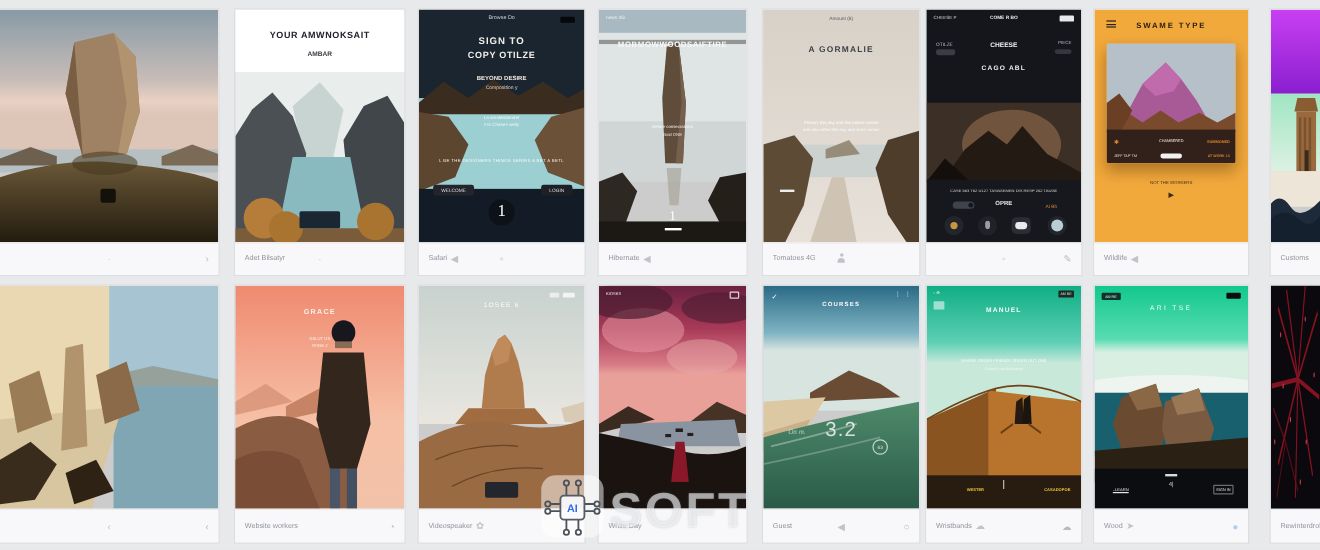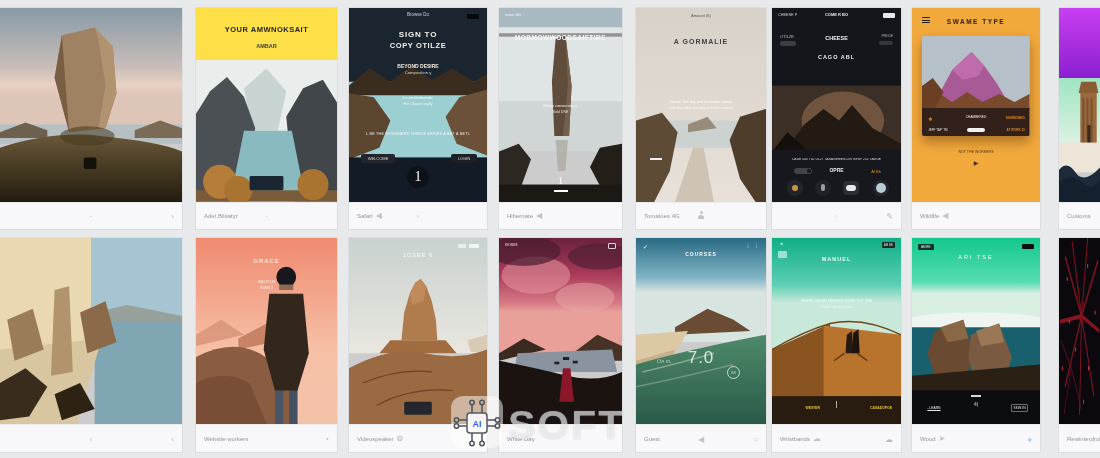--- a/index.html
+++ b/index.html
@@ -61,21 +61,21 @@
     </div>
     <div class="cap">
       <span class="cl"></span>
       <span class="cm">·</span>
       <span class="cr">›</span>
     </div>
   </div>
 
   <div class="card row1" style="left:196px;top:8px;width:141px;height:221px;">
     <div class="photo">
-      <div class="abs" style="left:0;top:0;right:0;height:27%;background:#fde047;z-index:2;">
+      <div class="abs" style="left:0;top:0;right:0;height:27%;background:#ffffff;z-index:2;">
         <div class="ov" style="top:34%;color:#22242a;font-size:7.5px;font-weight:bold;letter-spacing:.5px;">YOUR AMWNOKSAIT</div>
         <div class="ov" style="top:66%;color:#3a3d44;font-size:5.5px;font-weight:bold;">AMBAR</div>
       </div>
       <svg viewBox="0 0 100 100" preserveAspectRatio="none" style="top:27%;height:73%;">
         <rect x="0" y="0" width="100" height="60" fill="#e9edec"></rect>
         <polygon points="34,20 50,6 64,22 58,50 40,50" fill="#c7d4d2"></polygon>
         <polygon points="0,100 0,38 10,22 22,12 34,26 42,48 36,100" fill="#4b5054"></polygon>
         <polygon points="100,100 100,30 90,14 76,20 64,40 70,100" fill="#41464b"></polygon>
         <polygon points="34,50 68,50 78,100 24,100" fill="#88bac0"></polygon>
         <polygon points="0,92 100,92 100,100 0,100" fill="#7a5c3a"></polygon>
@@ -434,21 +434,21 @@
         <polygon points="0,52 40,50 30,62 0,68" fill="#dcc8a2"></polygon>
         <polygon points="0,66 30,60 24,70 0,74" fill="#c8b08a"></polygon>
         <path d="M0,68 Q40,60 100,52 L100,100 0,100 Z" fill="url(#b5w)"></path>
         <path d="M5,72 Q30,68 60,62" stroke="rgba(255,255,255,.35)" stroke-width=".8" fill="none"></path>
         <path d="M0,80 Q35,75 75,68" stroke="rgba(255,255,255,.25)" stroke-width=".8" fill="none"></path>
       </svg>
       <div class="abs" style="left:7px;top:5px;font-size:6px;color:#fff;">✓</div>
       <div class="abs" style="right:6px;top:4px;font-size:5px;color:#fff;letter-spacing:1px;">⋮ ⋮</div>
       <div class="ov" style="top:14px;font-size:5px;font-weight:bold;color:rgba(255,255,255,.95);letter-spacing:1px;">COURSES</div>
       <div class="abs" style="left:16%;top:120px;font-size:6px;font-style:italic;color:rgba(255,255,255,.6);font-family:'Liberation Serif',serif;">On m.</div>
-      <div class="ov" style="top:110px;font-size:17px;font-weight:300;color:rgba(255,255,255,.78);letter-spacing:1px;">7.0</div>
+      <div class="ov" style="top:110px;font-size:17px;font-weight:300;color:rgba(255,255,255,.78);letter-spacing:1px;">3.2</div>
       <div class="abs" style="right:20%;top:128px;width:11px;height:11px;border:1px solid rgba(255,255,255,.7);border-radius:50%;color:rgba(255,255,255,.8);font-size:4px;text-align:center;line-height:11px;">63</div>
     </div>
     <div class="cap">
       <span class="cl">Guest</span>
       <span class="cm">◀</span>
       <span class="cr">○</span>
     </div>
   </div>
 
   <div class="card row2" style="left:772px;top:238px;width:129px;height:214px;">

